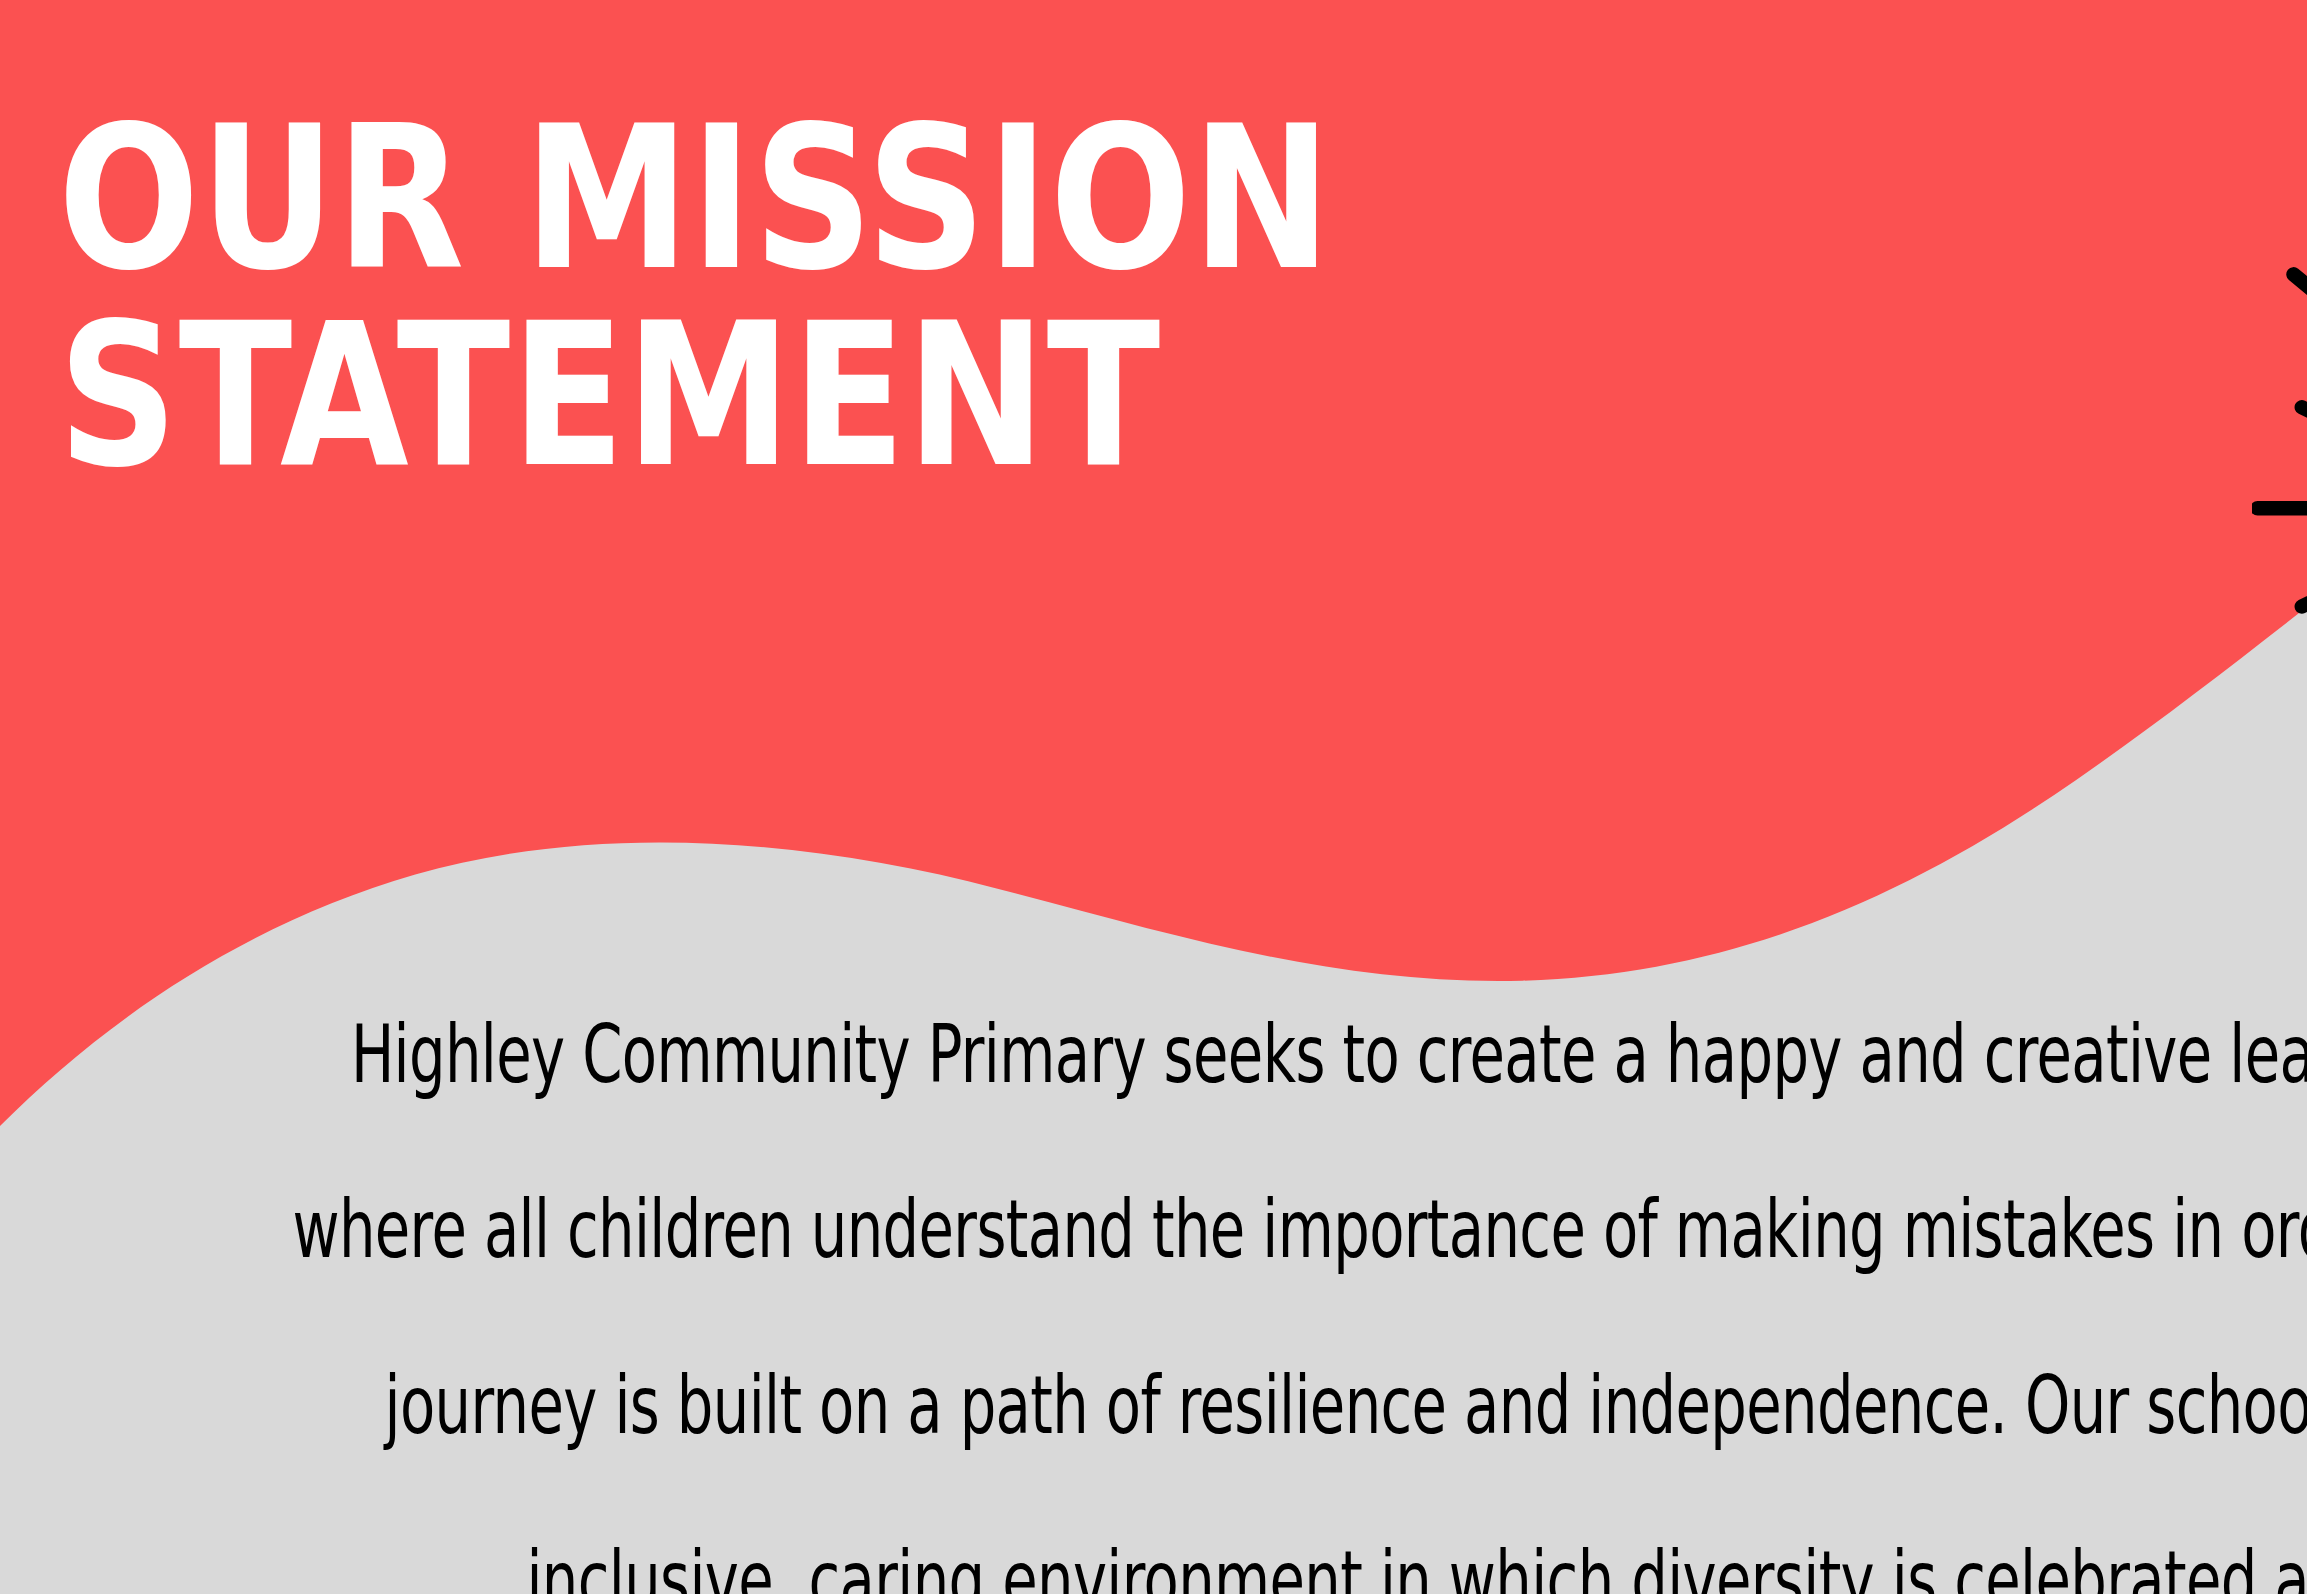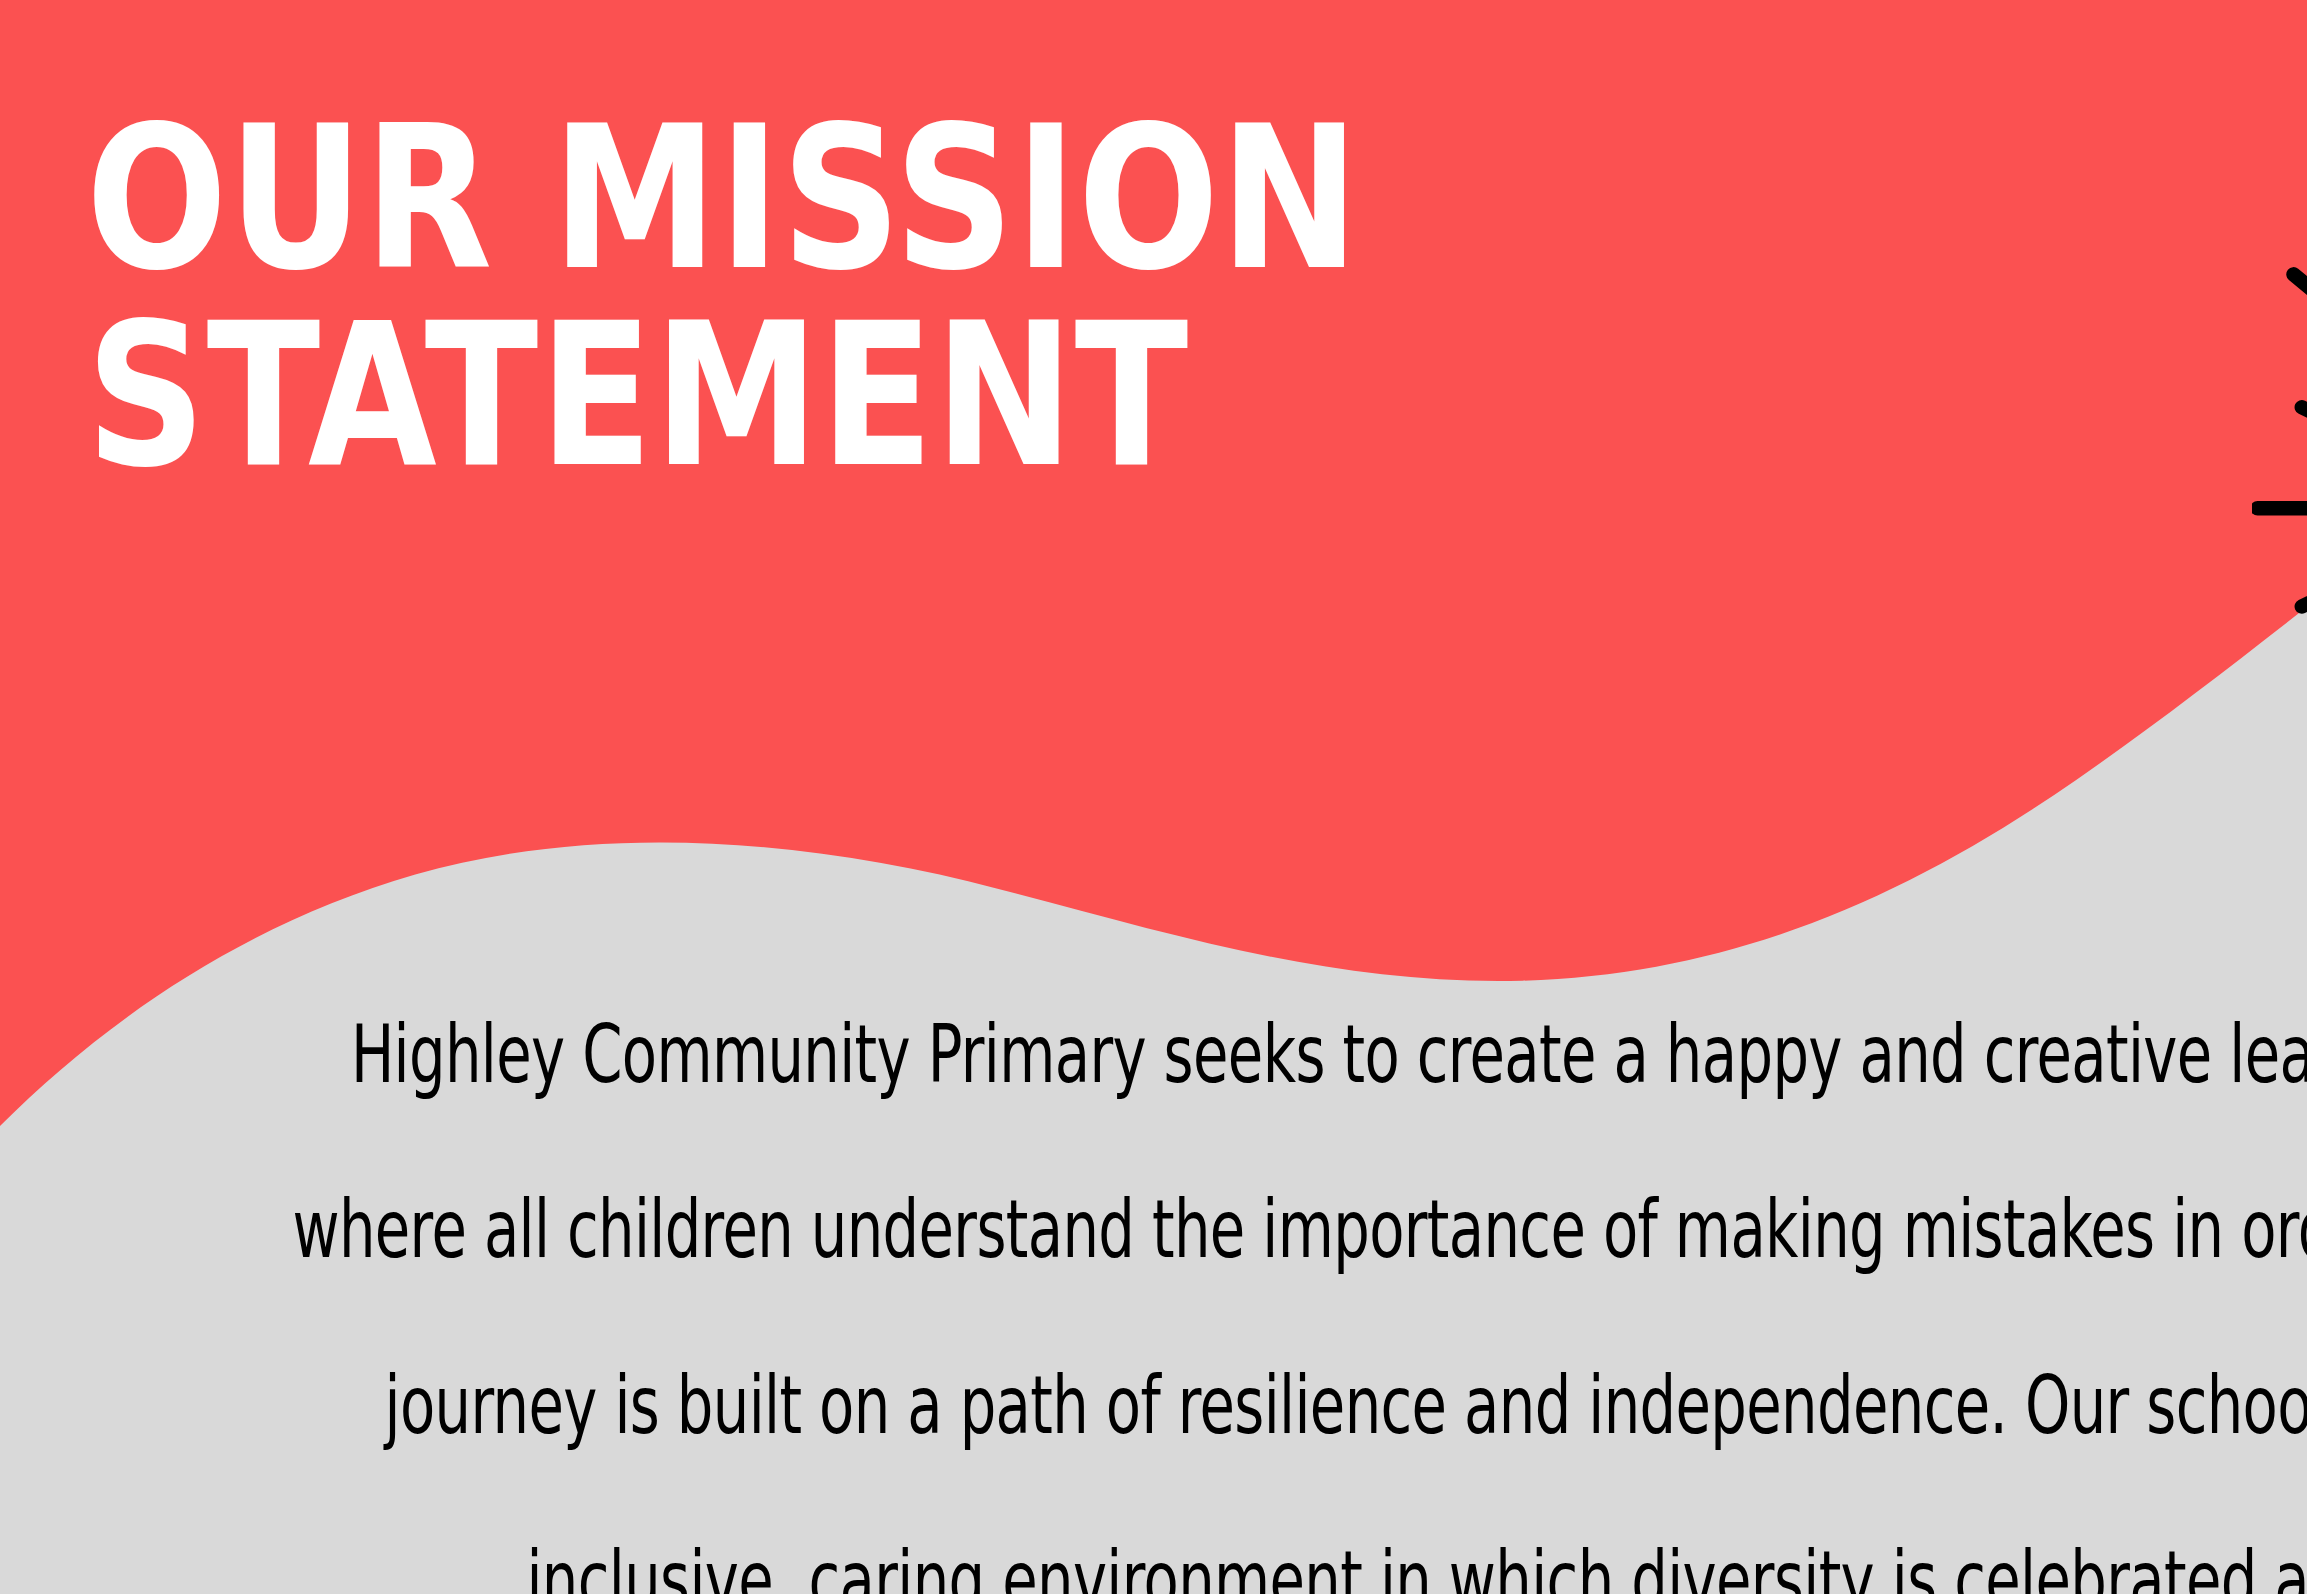--- a/index.html
+++ b/index.html
@@ -24,21 +24,21 @@
     position: absolute;
     inset: 0;
     width: 3189px;
     height: 1595px;
     display: block;
   }
 
   
   #headline {
     position: absolute;
-    left: 86px;
+    left: 58px;
     top: 97px;
     width: 1799px;
     z-index: 5;
   }
   .headline-line {
     color: #ffffff;
     font-family: "DejaVu Sans", sans-serif;
     font-weight: 700;
     font-size: 168px;
     line-height: 1.03;

